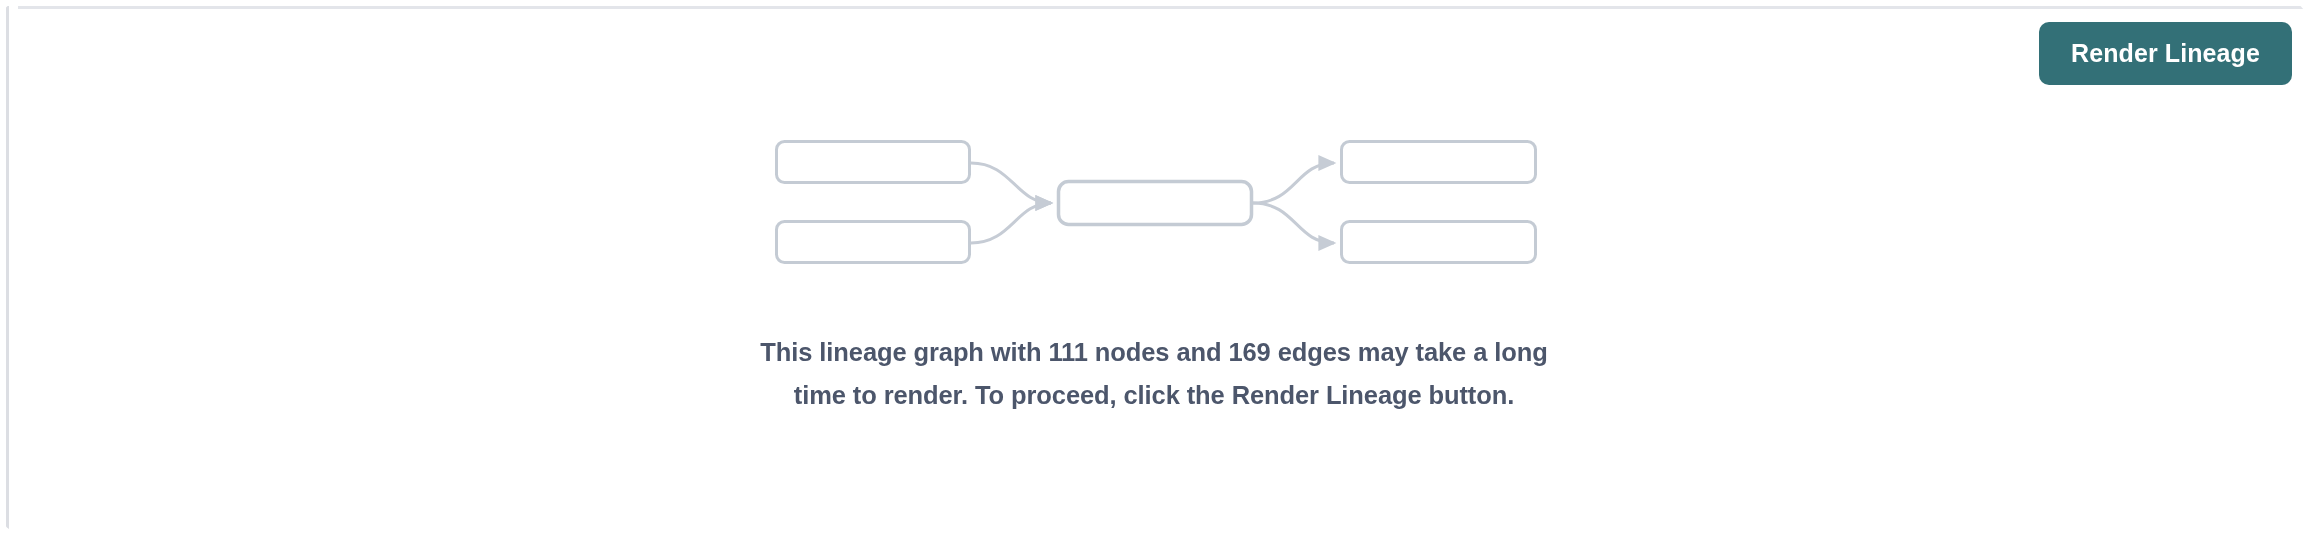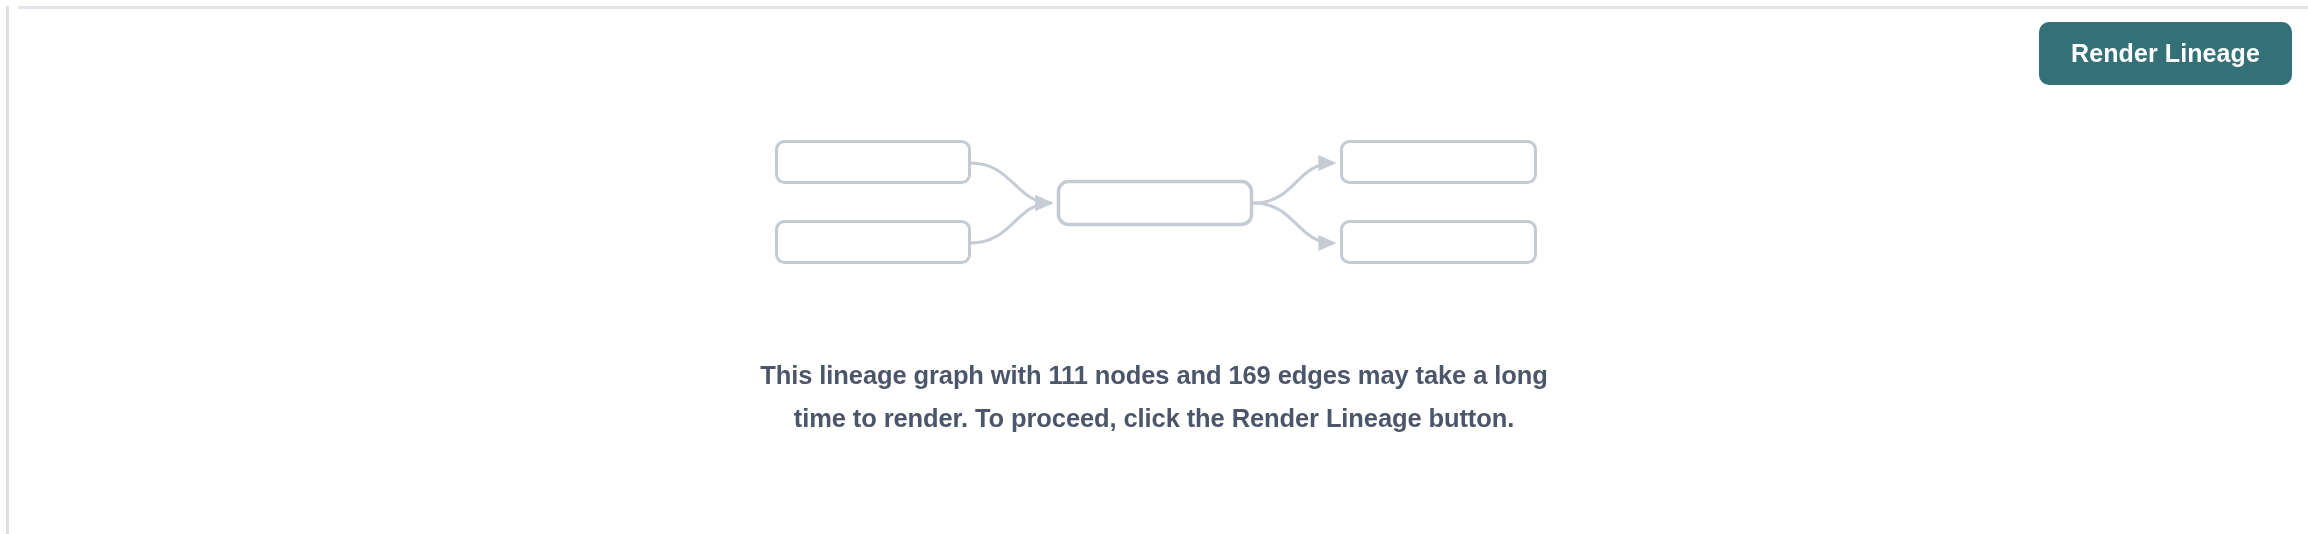--- a/index.html
+++ b/index.html
@@ -10,20 +10,21 @@
   body {
     font-family: "Liberation Sans", sans-serif;
   }
   #screen {
     position: relative;
     width: 2308px;
     height: 534px;
     background: #ffffff;
     overflow: hidden;
     box-sizing: border-box;
+    border-radius: 23px;
   }
   
   #top-border {
     position: absolute;
     left: 18px;
     top: 6px;
     width: 2290px;
     height: 3px;
     background: #e3e5ea;
   }
@@ -83,21 +84,20 @@
     left: 756px;
     top: 331px;
     width: 796px;
     text-align: center;
     font-family: "Liberation Sans", sans-serif;
     font-size: 25.5px;
     font-weight: bold;
     color: #4c566b;
     line-height: 43px;
     letter-spacing: -0.1px;
-    margin-top: 23px;
   }
 </style>
 </head>
 <body>
 
 <div id="screen">
 
   <div id="top-border"></div>
   <div id="left-border"></div>
 

